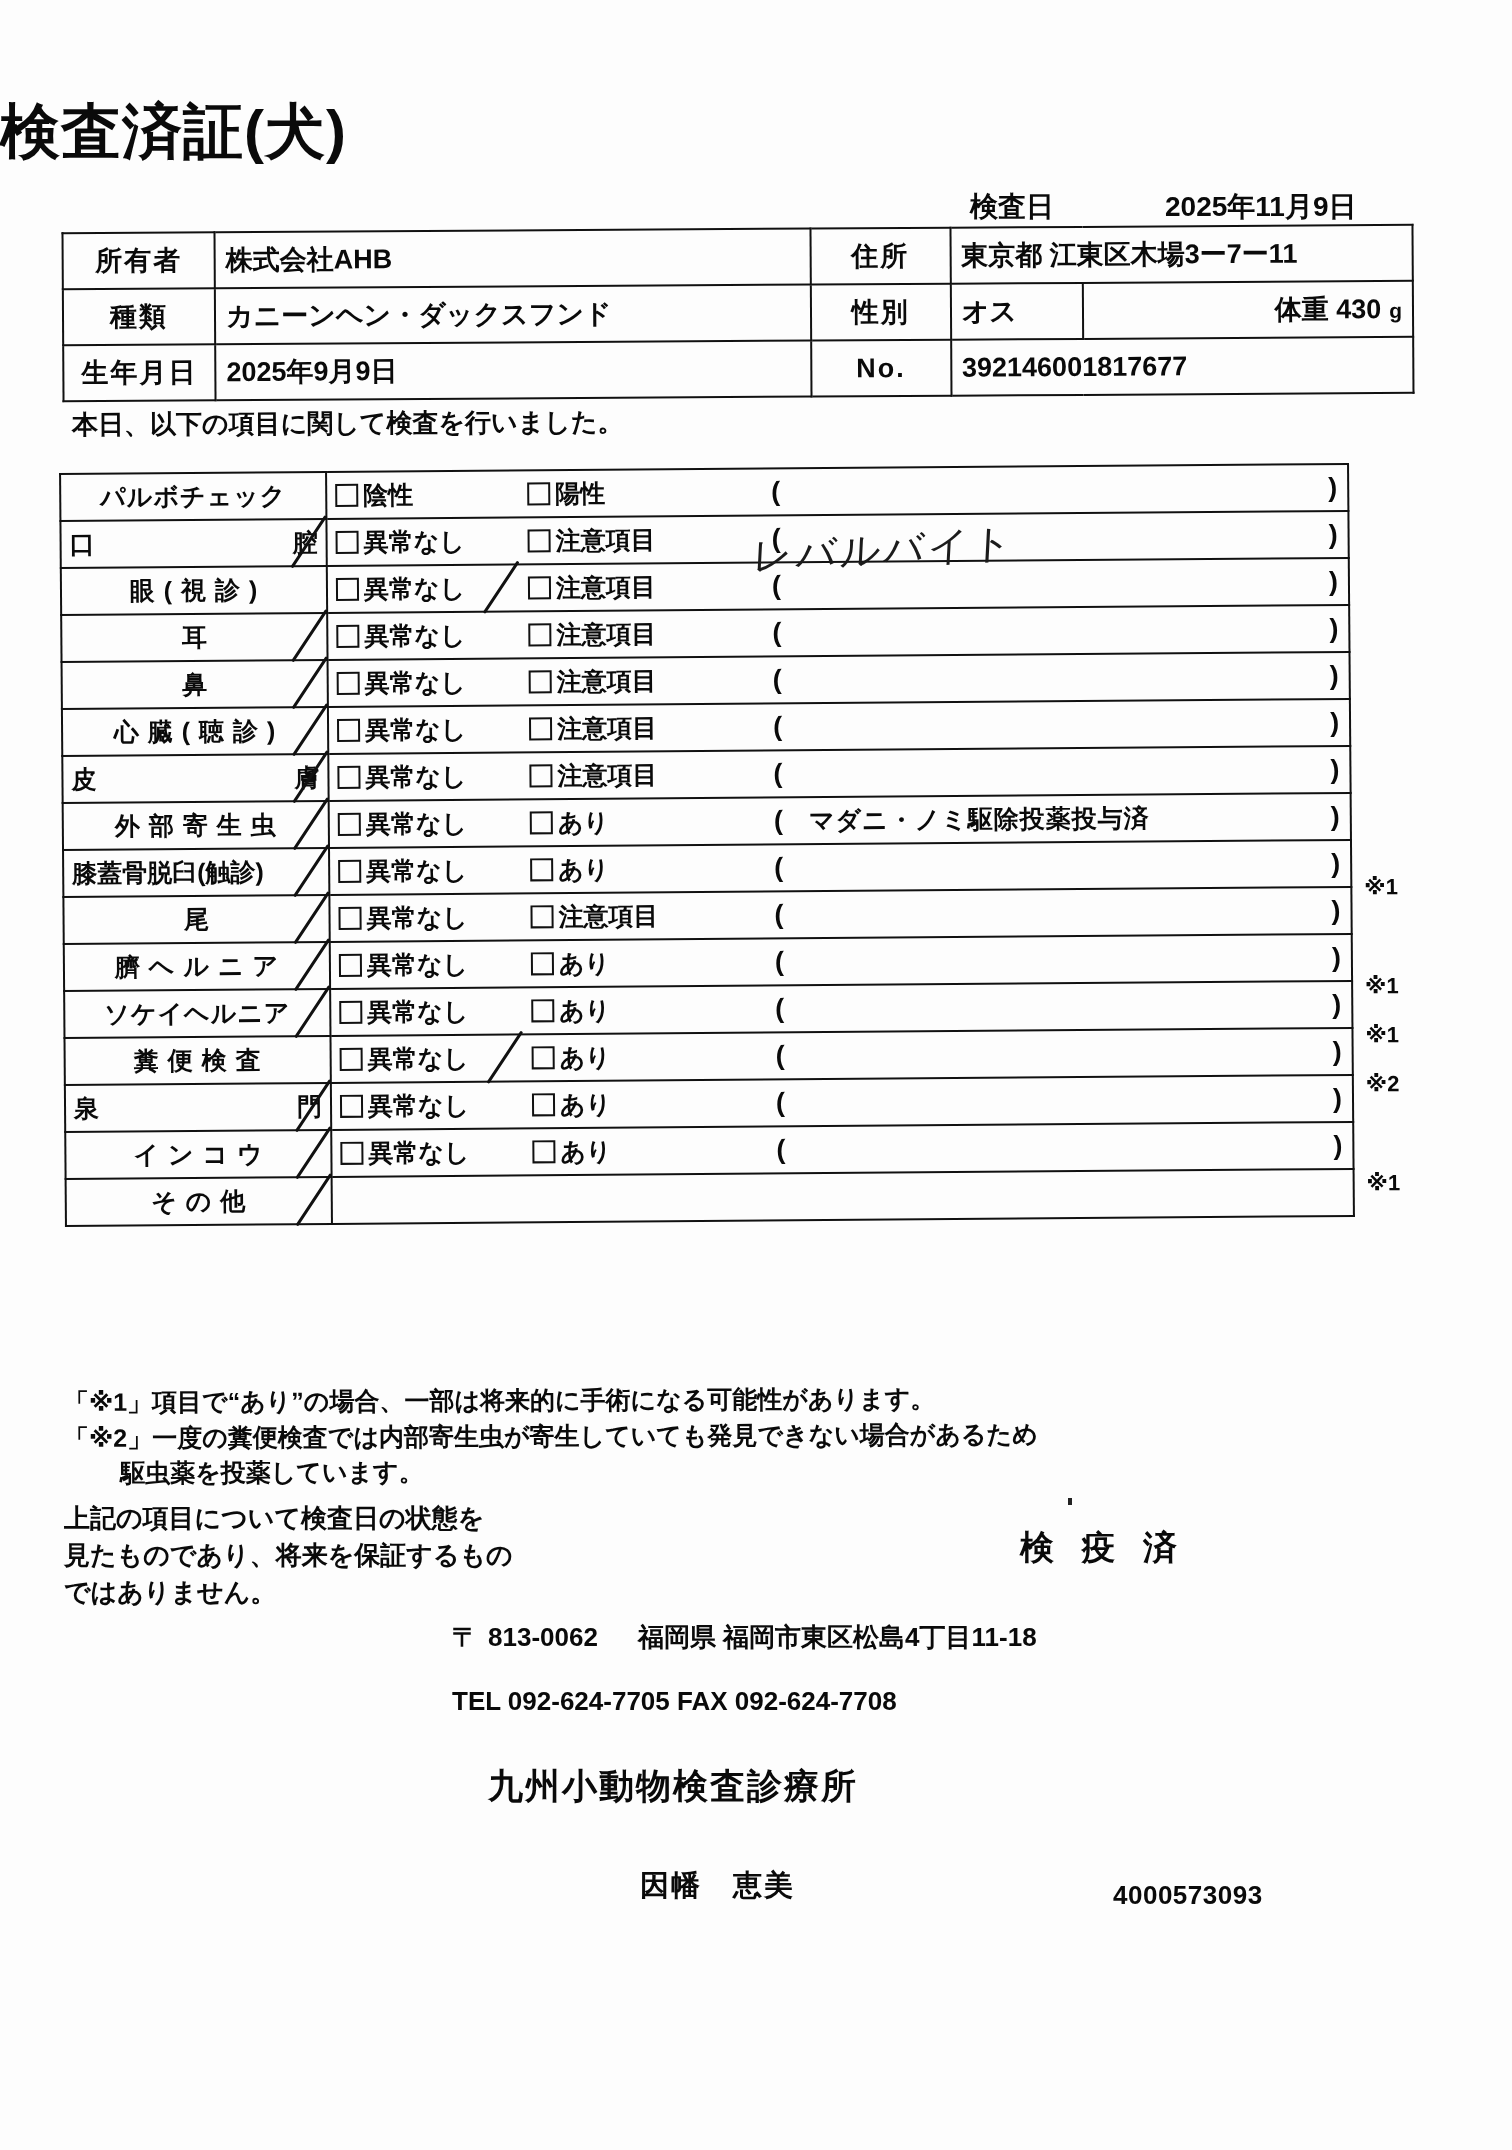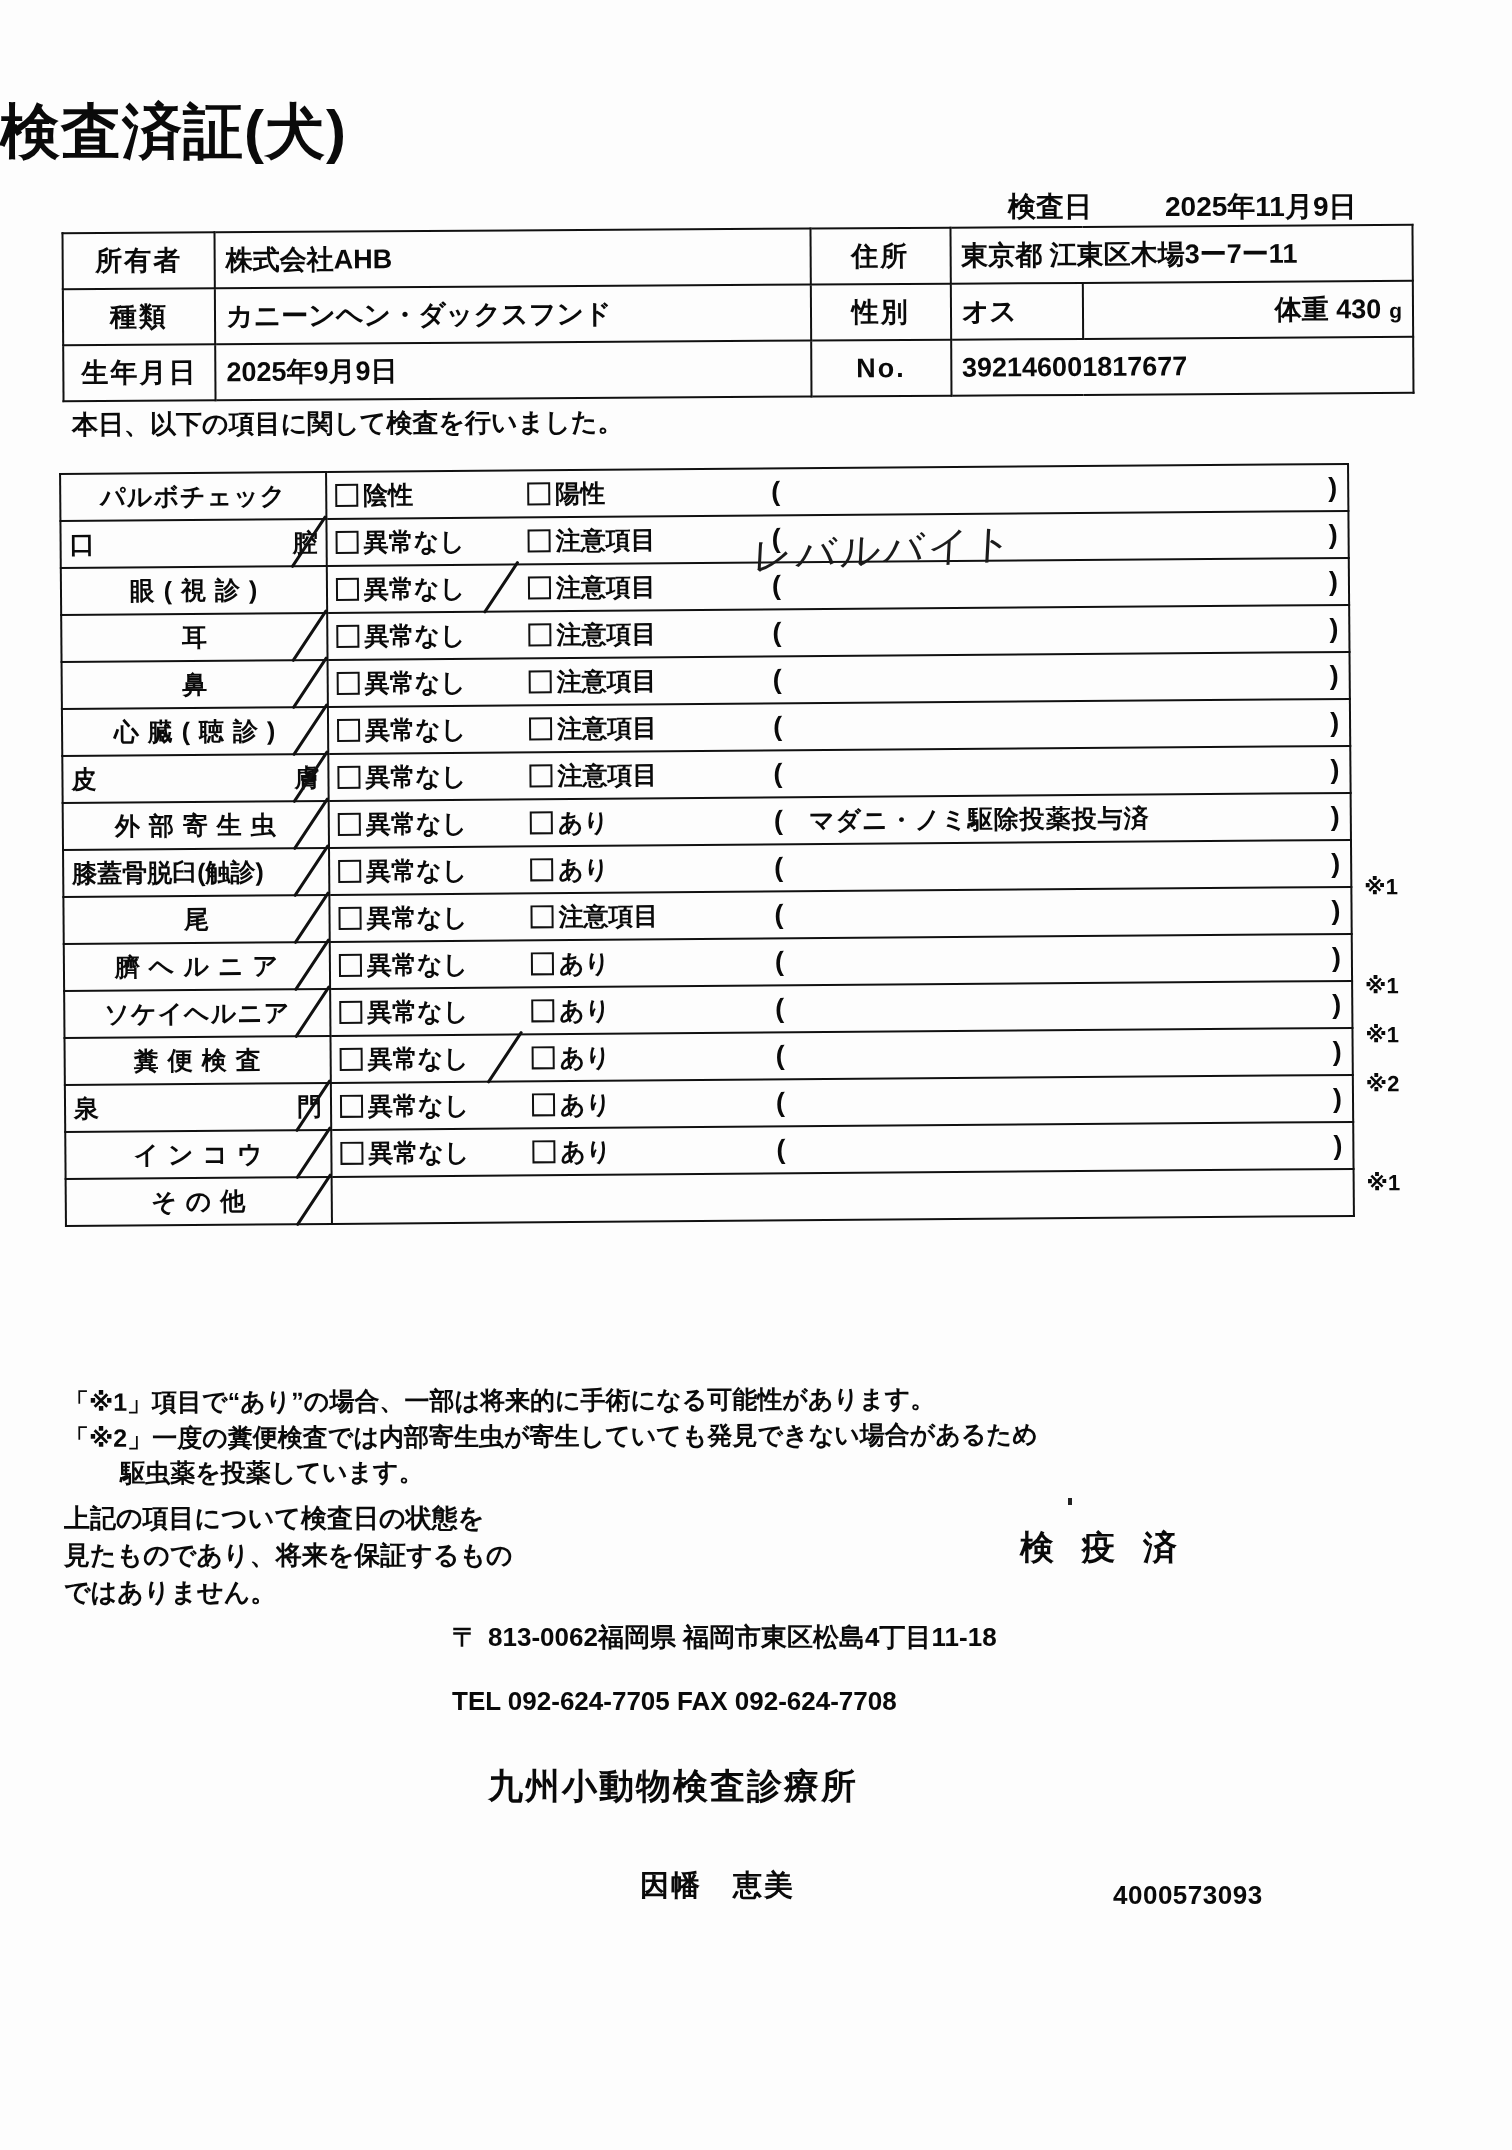--- a/index.html
+++ b/index.html
@@ -43,21 +43,21 @@
     width: 1355px;
     height: 40px;
     display: flex;
     align-items: flex-end;
     justify-content: flex-end;
     gap: 0px;
   }
   .exam-date-label {
     font-size: 28px;
     font-weight: bold;
-    margin-right: 73px;
+    margin-right: 111px;
   }
   .exam-date-value {
     font-size: 28px;
     font-weight: bold;
     width: 250px;
     text-align: left;
   }
 
   
   .info-table {
@@ -258,21 +258,21 @@
   
   .clinic-address {
     position: absolute;
     top: 1620px;
     left: 452px;
     font-size: 26px;
     font-weight: bold;
     white-space: nowrap;
   }
   .clinic-address .zip-mark { margin-right: 10px; }
-  .clinic-address .pref { }
+  .clinic-address .pref { margin-left: 40px; }
   .clinic-tel {
     position: absolute;
     top: 1686px;
     left: 452px;
     font-size: 26px;
     font-weight: bold;
     white-space: nowrap;
   }
   .clinic-name {
     position: absolute;

